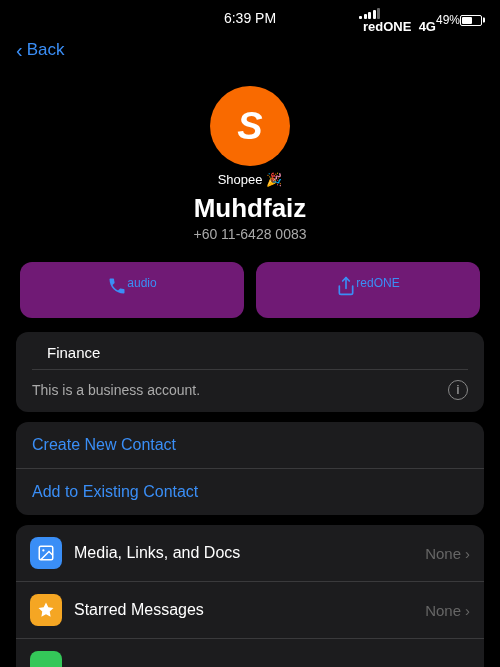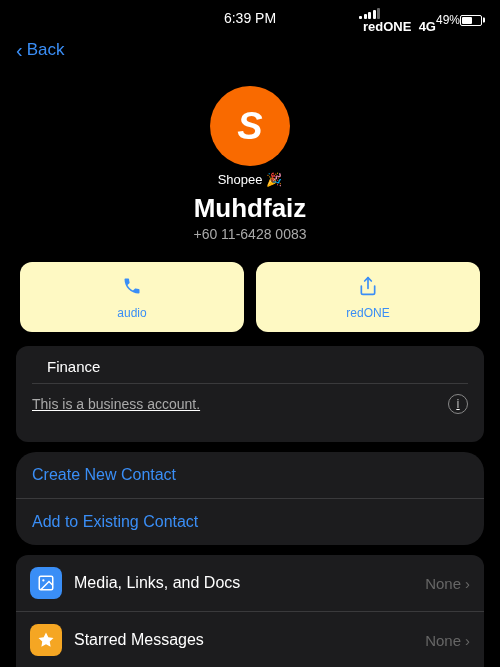--- a/index.html
+++ b/index.html
@@ -144,25 +144,25 @@
     
     .action-buttons {
       display: flex;
       gap: 12px;
       padding: 0 20px;
       margin-bottom: 14px;
     }
 
     .action-btn {
       flex: 1;
-      background: #fef9c3;
+      background: #701a75;
       border-radius: 12px;
       display: flex;
-      flex-direction: column;
-      align-items: center;
+      flex-direction: row;
+      align-items: flex-start;
       justify-content: center;
       padding: 14px 8px 12px;
       cursor: pointer;
     }
 
     .action-btn-icon {
       font-size: 20px;
       color: #3a8ef6;
       margin-bottom: 5px;
     }
@@ -187,25 +187,24 @@
       font-weight: 400;
     }
 
     .info-card-divider {
       height: 1px;
       background: #3a3a3c;
       margin: 0 16px;
     }
 
     .info-card-body {
-      padding: 10px 16px 28px;
+      padding: 10px 16px 12px;
       display: flex;
       justify-content: space-between;
       align-items: center;
-      text-decoration: underline;
     }
 
     .info-card-text {
       font-size: 14px;
       color: #aaa;
     }
 
     .info-icon {
       width: 20px;
       height: 20px;
@@ -215,21 +214,21 @@
       align-items: center;
       justify-content: center;
       color: #888;
       font-size: 12px;
       font-weight: 600;
     }
 
     
     .contact-actions {
       background: #1c1c1e;
-      border-radius: 20px;
+      border-radius: 12px;
       margin: 0 16px 10px;
       overflow: hidden;
     }
 
     .contact-action-btn {
       padding: 14px 16px;
       font-size: 16px;
       color: #3a8ef6;
       cursor: pointer;
       border-bottom: 1px solid #3a3a3c;

